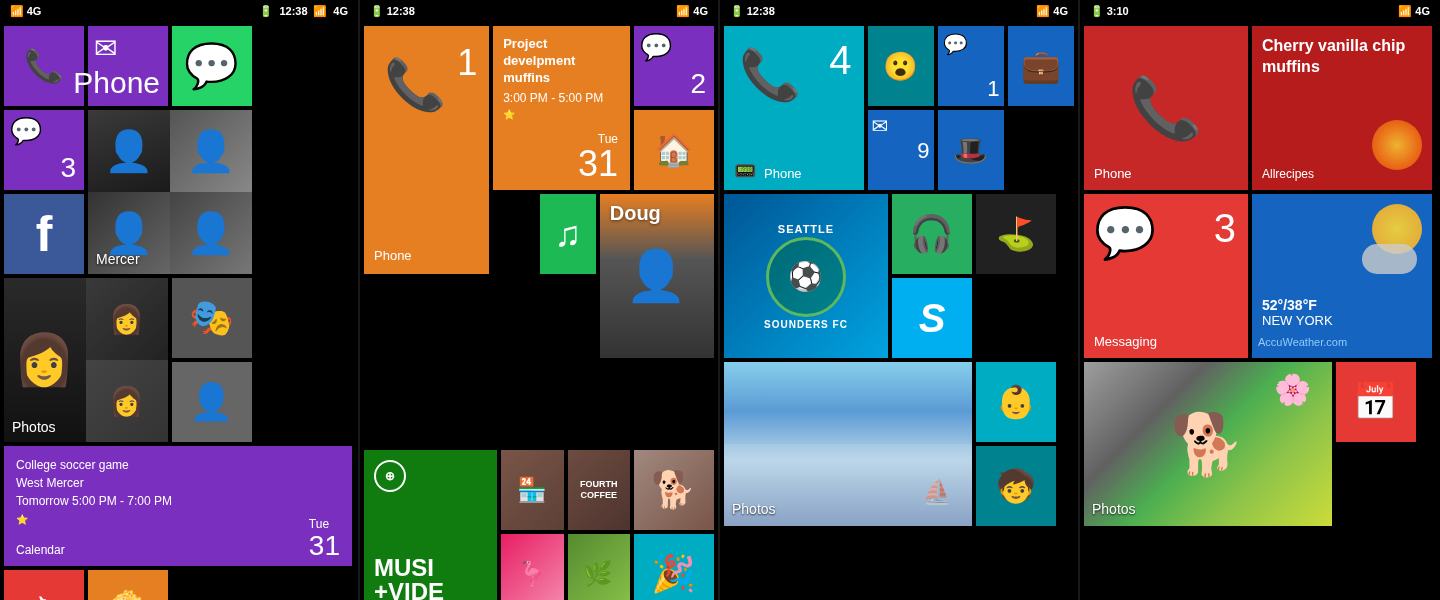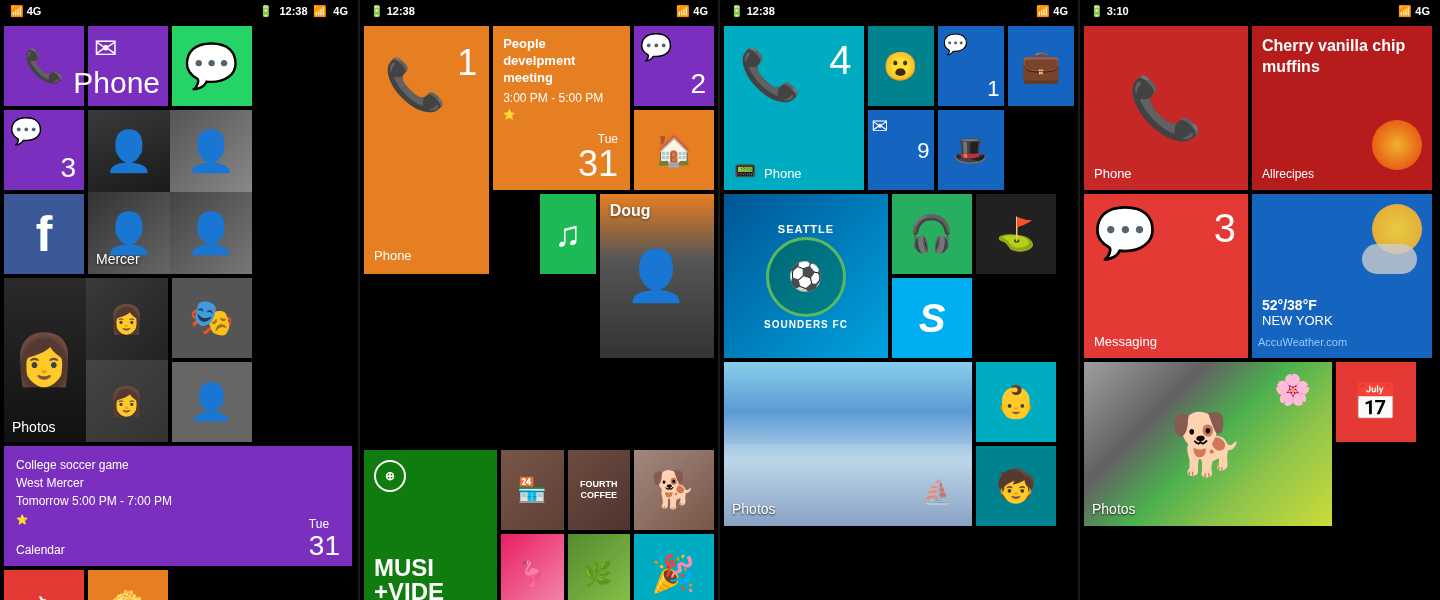--- a/index.html
+++ b/index.html
@@ -160,21 +160,21 @@
         <div style="width:164px;height:248px;background:#E67E22;position:relative;padding:10px;">
           <span style="font-size:50px;color:#fff;display:block;margin-top:20px;margin-left:10px;">📞</span>
           <span style="position:absolute;top:16px;right:12px;font-size:36px;font-weight:300;color:#fff;">1</span>
           <div style="position:absolute;bottom:10px;left:10px;">
             <span style="font-size:13px;color:#fff;">Phone</span>
           </div>
         </div>
 
         <div style="width:180px;height:164px;background:#E67E22;position:relative;padding:10px;">
           <div style="font-size:13px;font-weight:600;color:#fff;line-height:1.3;">
-            <span>People develpment meeting</span>
+            <span>Project develpment muffins</span>
           </div>
           <div style="font-size:12px;color:#fff;margin-top:4px;">
             <span>3:00 PM - 5:00 PM</span>
           </div>
           <div style="margin-top:4px;font-size:10px;color:#fff;">⭐</div>
           <div style="position:absolute;bottom:8px;right:12px;">
             <span style="font-size:12px;color:#fff;display:block;text-align:right;">Tue</span>
             <span style="font-size:36px;font-weight:300;color:#fff;display:block;line-height:1;">31</span>
           </div>
         </div>
@@ -196,21 +196,21 @@
       <div style="display:flex;gap:4px;margin-top:-84px;margin-left:176px;">
         <div style="width:80px;height:80px;background:#1DB954;display:flex;justify-content:center;align-items:center;">
           <span style="font-size:36px;color:#fff;">♫</span>
         </div>
 
         <div style="width:164px;height:164px;background:#E67E22;position:relative;overflow:hidden;">
           <div style="width:100%;height:100%;background:linear-gradient(180deg,#E67E22 0%,#555 40%,#333 100%);display:flex;align-items:center;justify-content:center;">
             <span style="font-size:50px;color:#aaa;">👤</span>
           </div>
           <div style="position:absolute;top:8px;left:10px;">
-            <span style="font-size:16px;font-weight:600;color:#fff;text-shadow:0 1px 3px rgba(0,0,0,0.5);">Doug</span>
+            <span style="font-size:20px;font-weight:600;color:#fff;text-shadow:0 1px 3px rgba(0,0,0,0.5);">Doug</span>
           </div>
         </div>
       </div>
 
       <div style="display:flex;gap:4px;margin-top:88px;">
         <div style="width:164px;height:164px;background:#107C10;position:relative;padding:10px;">
           <span style="display:block;width:32px;height:32px;border:2px solid #fff;border-radius:50%;display:flex;align-items:center;justify-content:center;font-size:12px;font-weight:700;">⊕</span>
           <div style="position:absolute;bottom:10px;left:10px;">
             <div style="font-size:24px;font-weight:900;color:#fff;line-height:1;">MUSI</div>
             <div style="font-size:24px;font-weight:900;color:#fff;line-height:1;">+VIDE</div>

